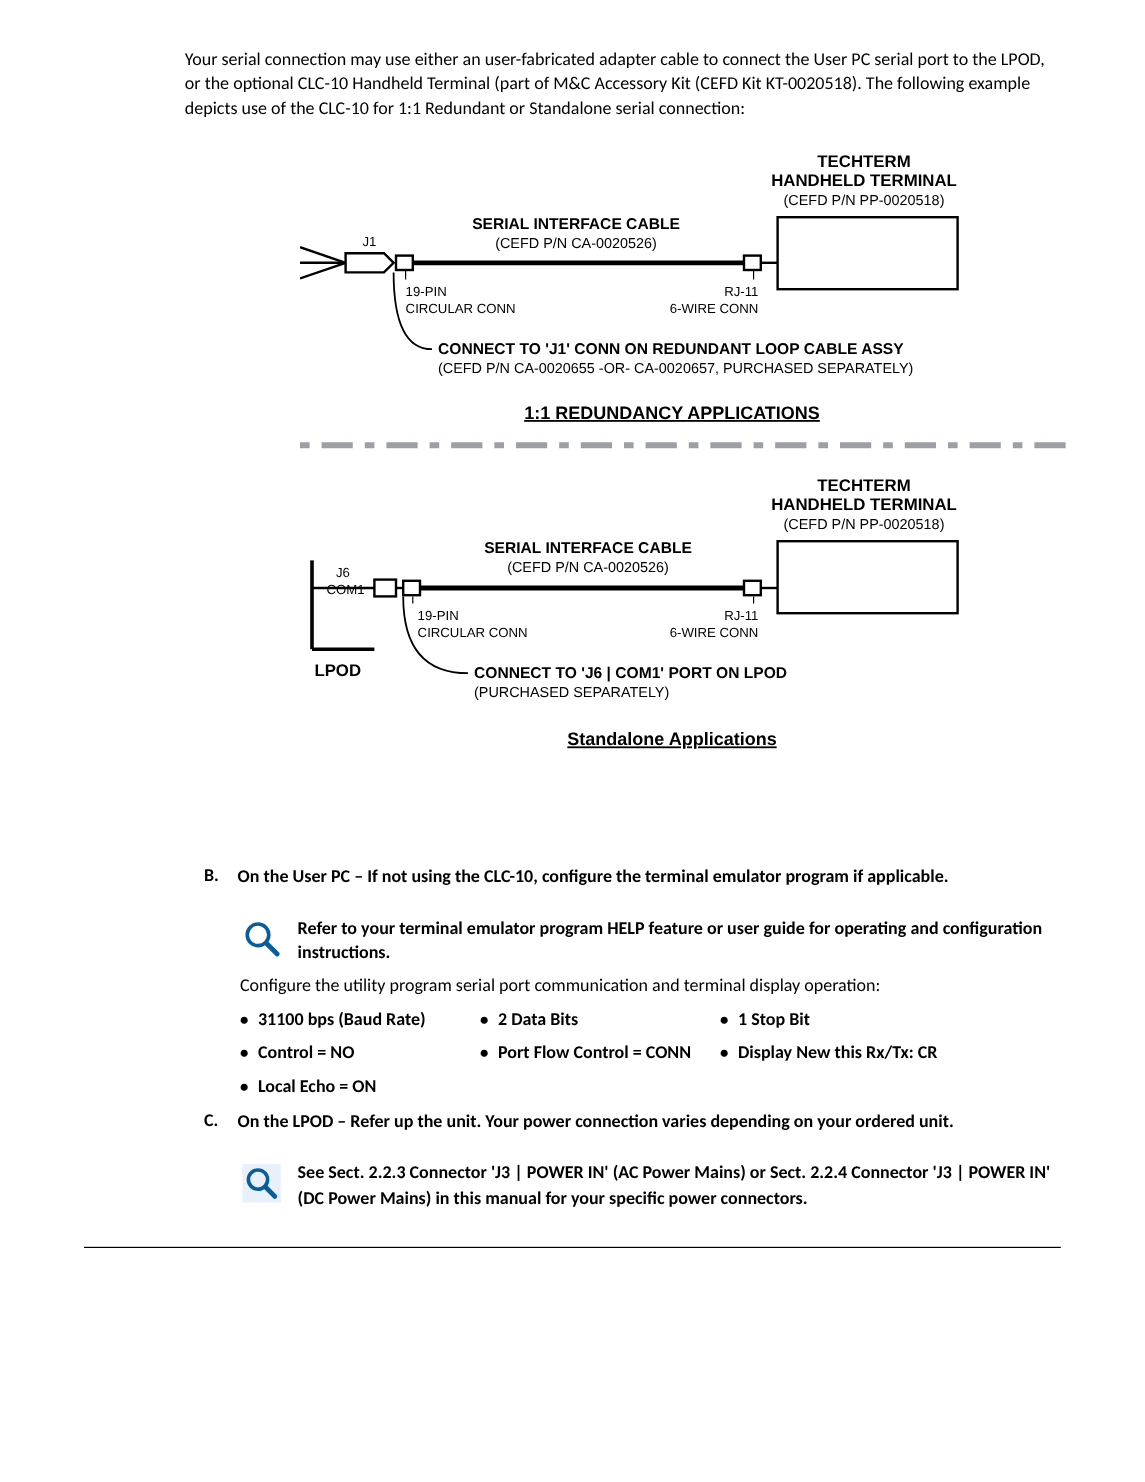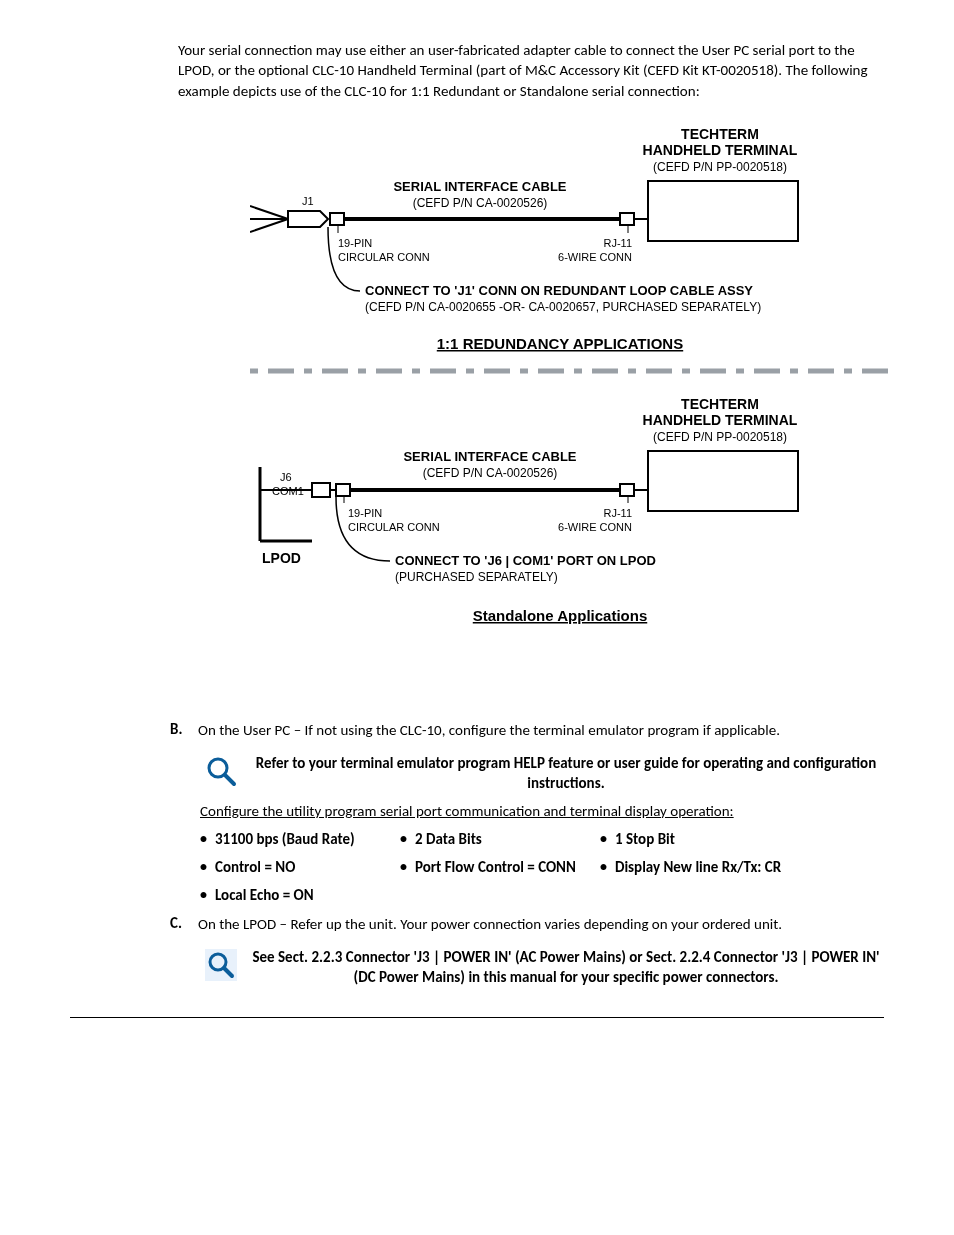--- a/index.html
+++ b/index.html
@@ -6,21 +6,21 @@
     font-family: Calibri, "Segoe UI", Arial, sans-serif;
     font-size: 15px;
     color: #000;
     background: #fff;
     margin: 0;
     padding: 40px 70px 60px 70px;
     max-width: 954px;
     box-sizing: border-box;
   }
   .intro {
-    margin-left: 108px;
+    margin-left: 84px;
     margin-bottom: 20px;
     line-height: 1.35;
   }
   .diagram-area {
     margin-left: 180px;
     margin-bottom: 25px;
   }
   .list-item {
     display: flex;
     margin-left: 100px;
@@ -28,43 +28,41 @@
   }
   .list-item .marker {
     font-weight: bold;
     width: 28px;
     flex-shrink: 0;
   }
   .list-item .content {
     flex: 1;
     line-height: 1.35;
   }
-  .list-item .content b { font-weight: normal; }
+  .list-item .content b { font-weight: bold; }
   .callout {
     display: flex;
     align-items: flex-start;
     margin-left: 130px;
-    margin-top: 13px;
+    margin-top: 23px;
     margin-bottom: 8px;
-    text-align: center;
   }
   .callout .icon {
     width: 42px;
     flex-shrink: 0;
     padding-right: 6px;
   }
   .callout .text {
     font-weight: bold;
     flex: 1;
     line-height: 1.35;
   }
   .config-line {
     margin-left: 130px;
     margin-bottom: 10px;
-    text-decoration: underline;
   }
   .bullet-grid {
     margin-left: 130px;
     margin-bottom: 10px;
   }
   .bullet-grid .row {
     display: flex;
     margin-bottom: 10px;
   }
   .bullet-grid .cell {
@@ -219,21 +217,21 @@
     <div class="cell c1">
         <span class="dot">•</span>
         <span>Control = NO</span>
       </div>
     <div class="cell c2">
         <span class="dot">•</span>
         <span>Port Flow Control = CONN</span>
       </div>
     <div class="cell c3">
         <span class="dot">•</span>
-        <span>Display New line Rx/Tx: CR</span>
+        <span>Display New this Rx/Tx: CR</span>
       </div>
   </div>
   <div class="row">
     <div class="cell c1">
         <span class="dot">•</span>
         <span>Local Echo = ON</span>
       </div>
   </div>
 </div>
 

